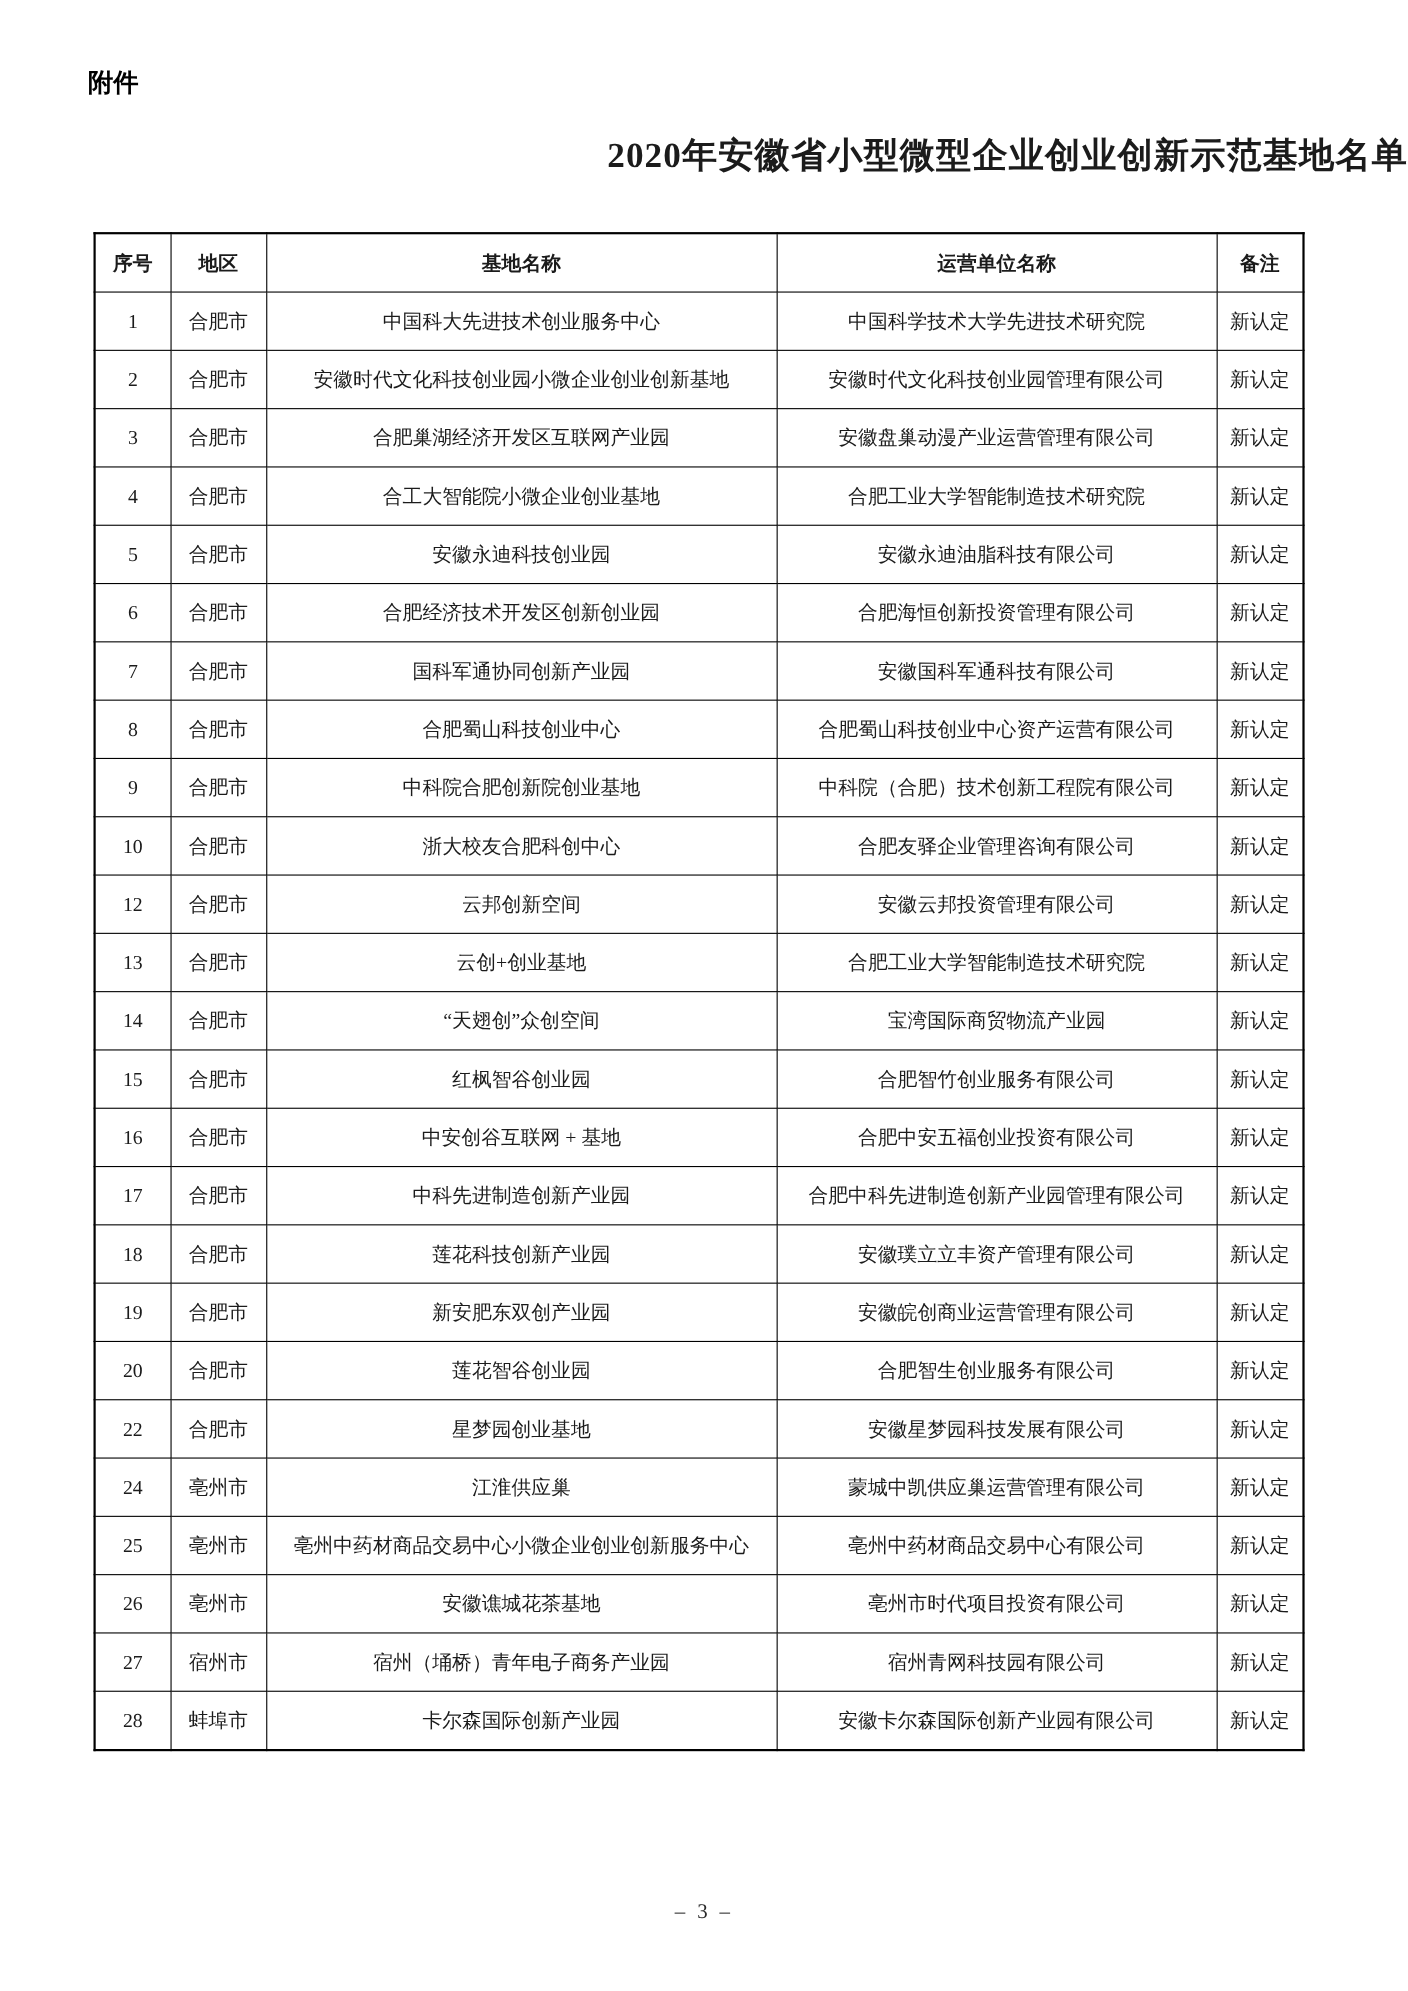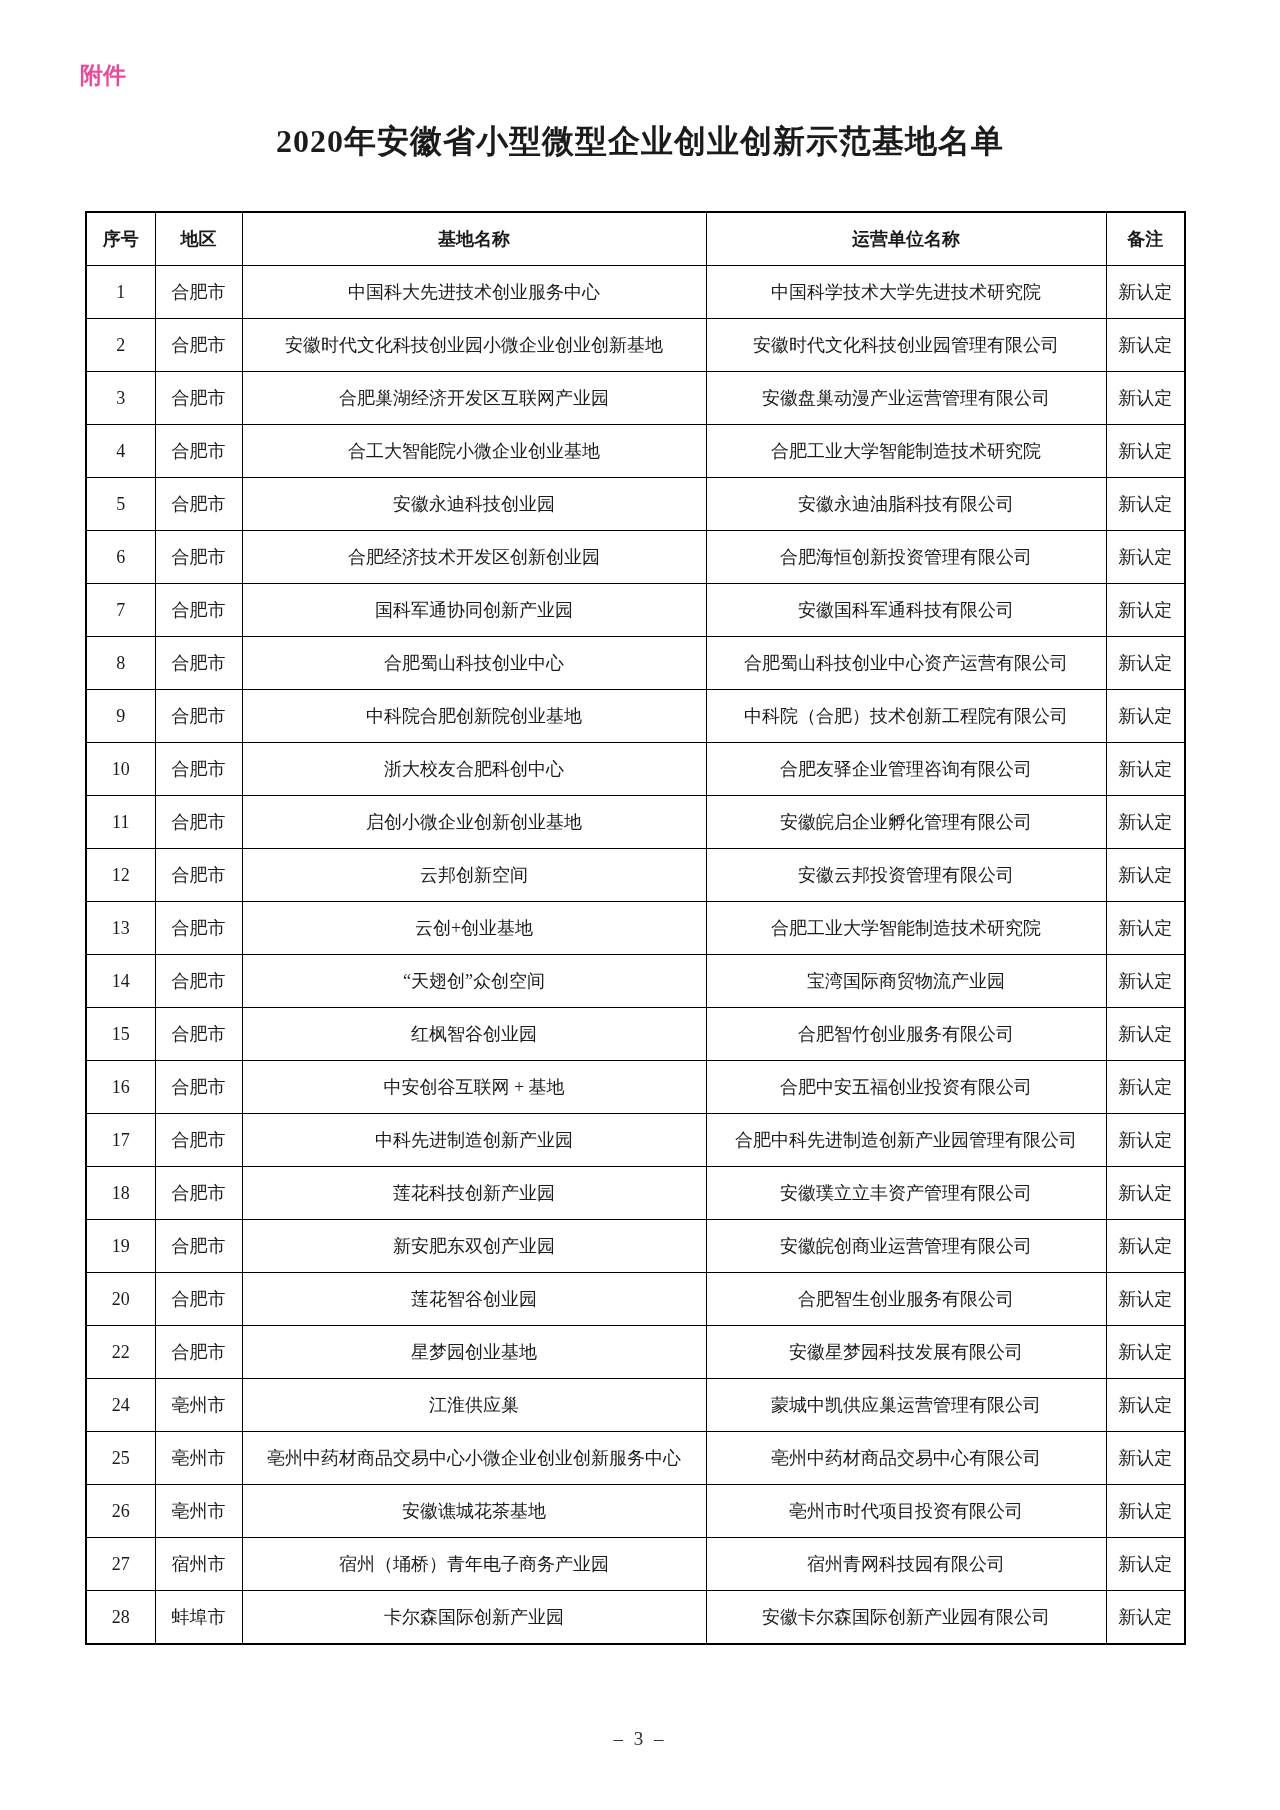--- a/index.html
+++ b/index.html
@@ -6,25 +6,25 @@
   body {
     width:1280px; height:1810px;
     background:#ffffff;
     position:relative;
     font-family:"Liberation Serif","DejaVu Serif",serif;
     color:#1b1b1b;
   }
   .attachment {
     position:absolute; left:80px; top:60px;
     font-family:"Liberation Sans","DejaVu Sans",sans-serif;
-    font-weight:700; font-size:23px; color:#ec4899;
+    font-weight:700; font-size:23px; color:#000000;
   }
   .doc-title {
     position:absolute; left:0; top:120px; width:100%;
-    margin:0; text-align:center;
+    margin:0; text-align:right;
     font-size:32px; font-weight:700; letter-spacing:1px;
     font-family:"Liberation Serif","DejaVu Serif",serif;
   }
   table.base-table {
     position:absolute; left:85px; top:211px;
     width:1099px;
     border-collapse:collapse; table-layout:fixed;
     border:2px solid #000;
   }
   .base-table th, .base-table td {
@@ -138,27 +138,20 @@
         <td>新认定</td>
       </tr>
       <tr>
         <td>10</td>
         <td>合肥市</td>
         <td>浙大校友合肥科创中心</td>
         <td>合肥友驿企业管理咨询有限公司</td>
         <td>新认定</td>
       </tr>
       <tr>
-        <td>11</td>
-        <td>合肥市</td>
-        <td>启创小微企业创新创业基地</td>
-        <td>安徽皖启企业孵化管理有限公司</td>
-        <td>新认定</td>
-      </tr>
-      <tr>
         <td>12</td>
         <td>合肥市</td>
         <td>云邦创新空间</td>
         <td>安徽云邦投资管理有限公司</td>
         <td>新认定</td>
       </tr>
       <tr>
         <td>13</td>
         <td>合肥市</td>
         <td>云创+创业基地</td>

